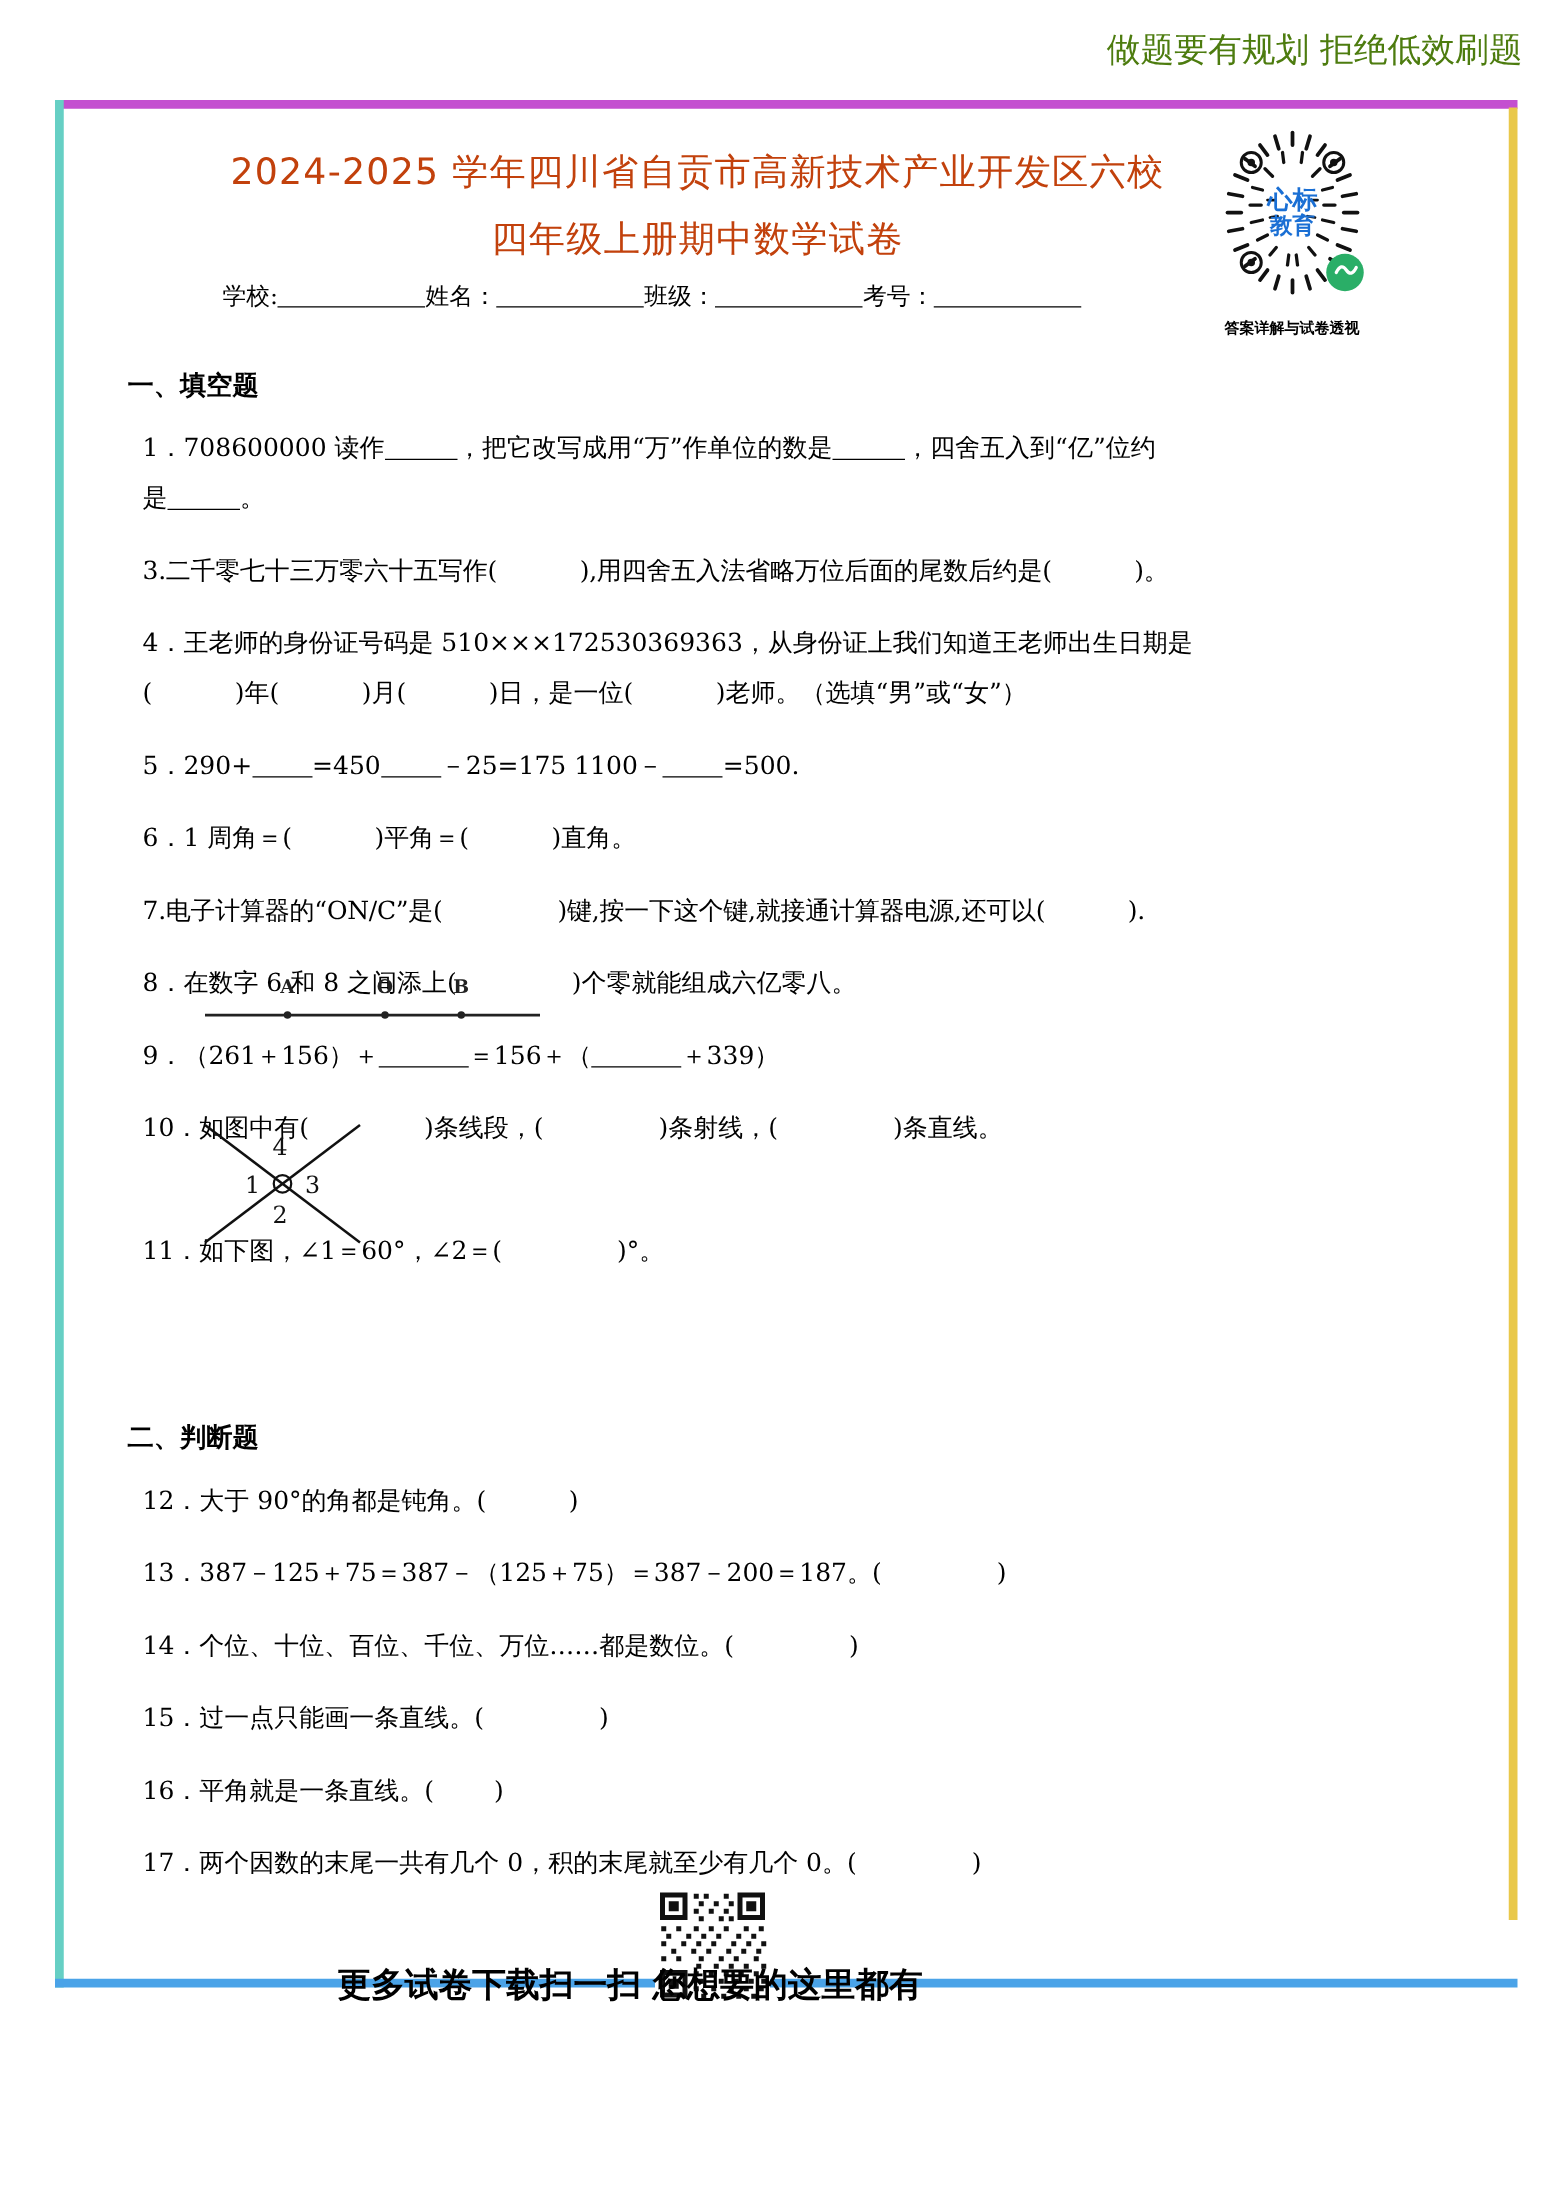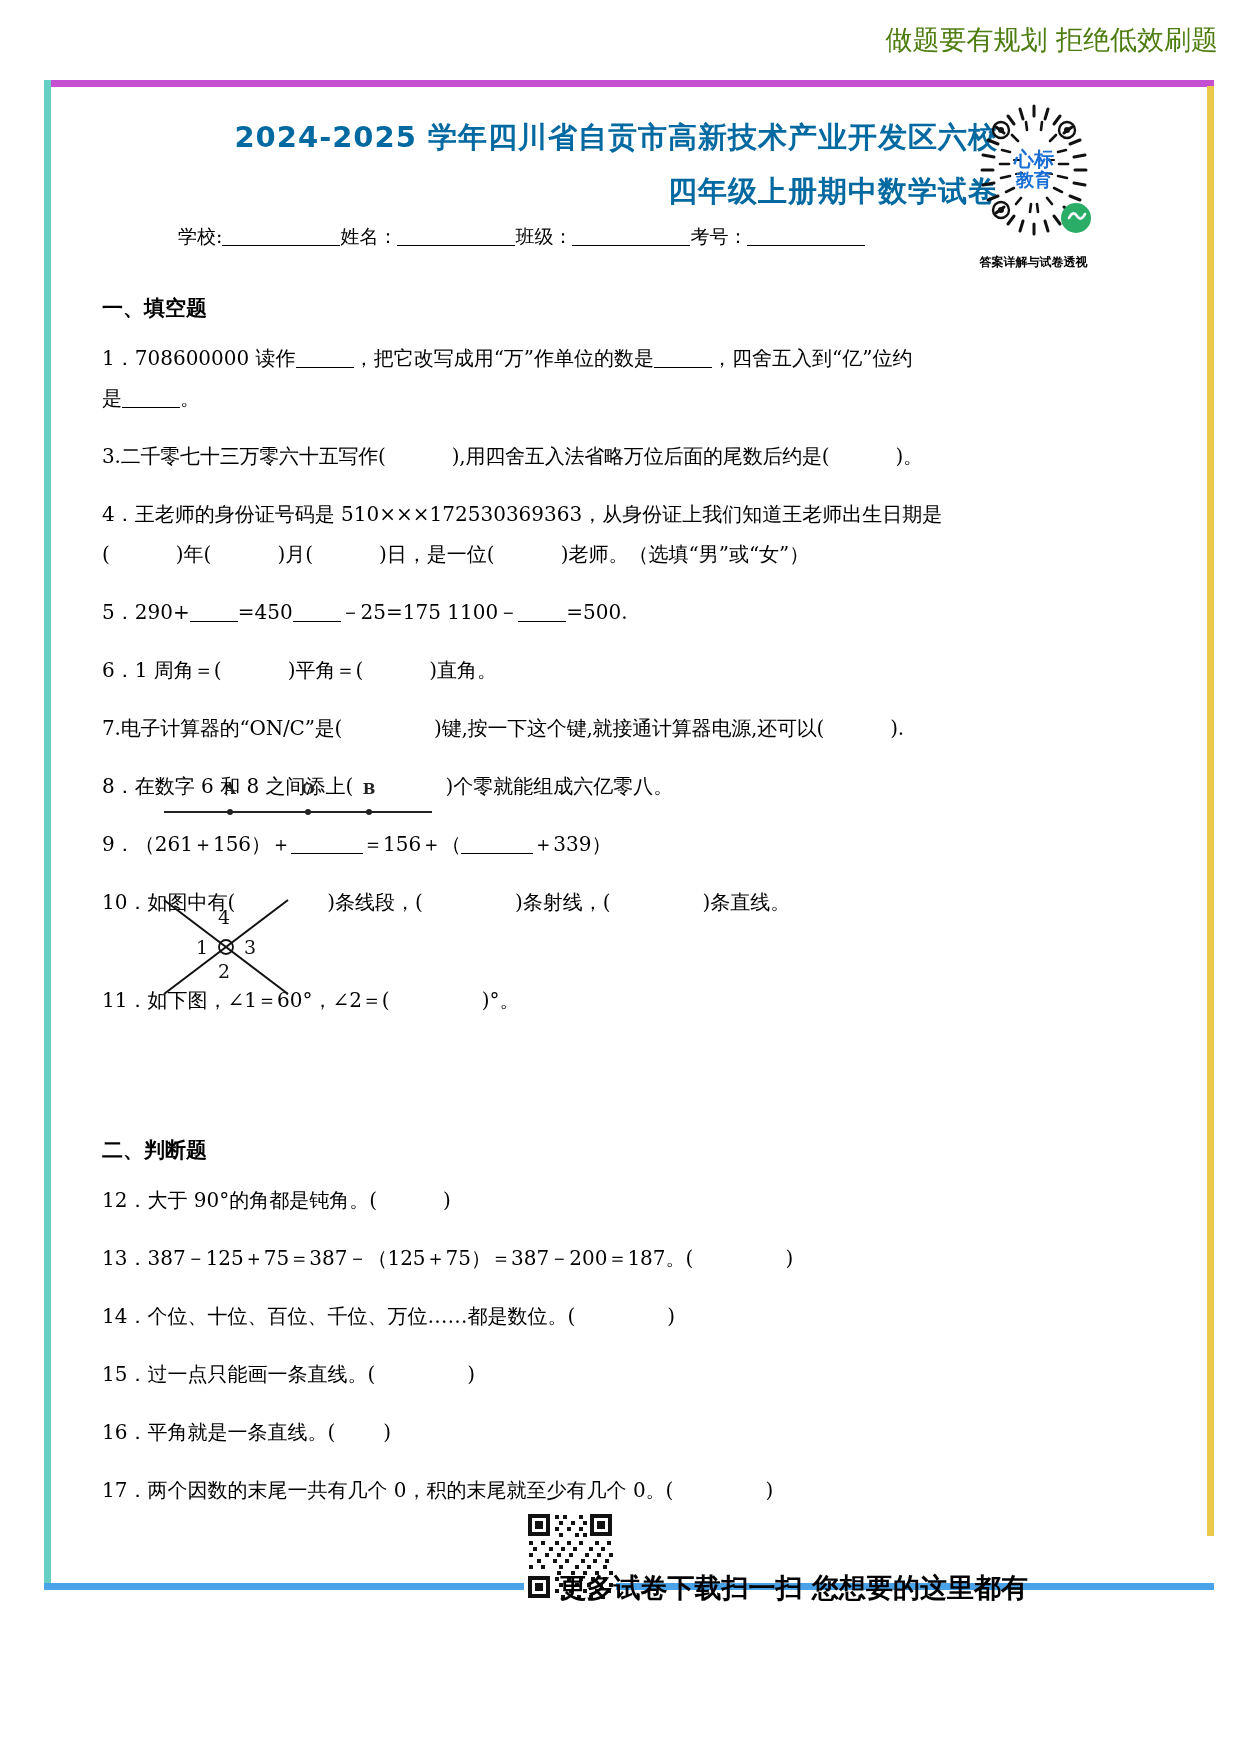--- a/index.html
+++ b/index.html
@@ -46,24 +46,24 @@
   #frame-left{position:absolute;left:44px;top:80px;width:7px;height:1510px;background:#66cfc4;}
   #frame-right{position:absolute;left:1207px;top:86px;width:7px;height:1450px;background:#e9c84a;}
   #frame-bottom{position:absolute;left:44px;top:1583px;width:1170px;height:7px;background:#4aa3e8;}
 
   
   #sheet{
     position:absolute;left:58px;top:94px;width:1148px;height:1480px;
   }
 
   .title-line{
-    text-align:right;
-    font-family:"DejaVu Sans", sans-serif;
-    font-weight:bold;font-size:29px;
-    color:#0369a1;letter-spacing:1px;
+    text-align:center;
+    font-family:"DejaVu Sans", sans-serif;
+    font-weight:normal;font-size:29px;
+    color:#c2410c;letter-spacing:1px;
     white-space:nowrap;
   }
   #title1{position:absolute;left:60px;top:24px;width:880px;}
   #title2{position:absolute;left:60px;top:78px;width:880px;}
 
   #info-row{
     position:absolute;left:120px;top:130px;width:800px;
     font-size:19px;color:#000;white-space:nowrap;
   }
   .blank-ul{
@@ -85,42 +85,42 @@
   #content{
     position:absolute;left:44px;top:200px;width:1010px;
   }
   .sect-head{
     font-family:"DejaVu Sans", sans-serif;
     font-weight:bold;font-size:21px;color:#000;
     margin:0 0 16px 0;
   }
   .q{
     font-size:20px;color:#000;line-height:40px;
-    margin:0 0 18px 0;
+    margin:0 0 18px 12px;
   }
   .q-wide{letter-spacing:-0.2px;}
   .sp-sm{display:inline-block;width:48px;}
   .sp-md{display:inline-block;width:66px;}
   .sp-lg{display:inline-block;width:92px;}
   .ul-sm{display:inline-block;width:58px;border-bottom:1.6px solid #000;height:19px;vertical-align:-3px;}
   .ul-md{display:inline-block;width:72px;border-bottom:1.6px solid #000;height:19px;vertical-align:-3px;}
 
   
   #fig-line{position:absolute;left:100px;top:685px;width:280px;height:46px;}
   #fig-angle{position:absolute;left:100px;top:800px;width:160px;height:120px;}
 
   
   #footer{
     position:absolute;left:0;top:1600px;width:1240px;height:154px;
   }
   #footer-qr{position:absolute;left:524px;top:-90px;width:92px;height:92px;}
   #footer-text{
-    position:absolute;left:0;top:-30px;width:1008px;text-align:right;
-    font-family:"DejaVu Sans", sans-serif;
-    font-weight:bold;font-size:27px;color:#000;white-space:nowrap;margin-left:20px;
+    position:absolute;left:0;top:-30px;width:1008px;text-align:center;
+    font-family:"DejaVu Sans", sans-serif;
+    font-weight:bold;font-size:27px;color:#000;white-space:nowrap;
   }
 </style>
 </head>
 <body>
 
 <div id="masthead">
 
 
   <div id="tagline">做题要有规划 拒绝低效刷题</div>
 </div>

